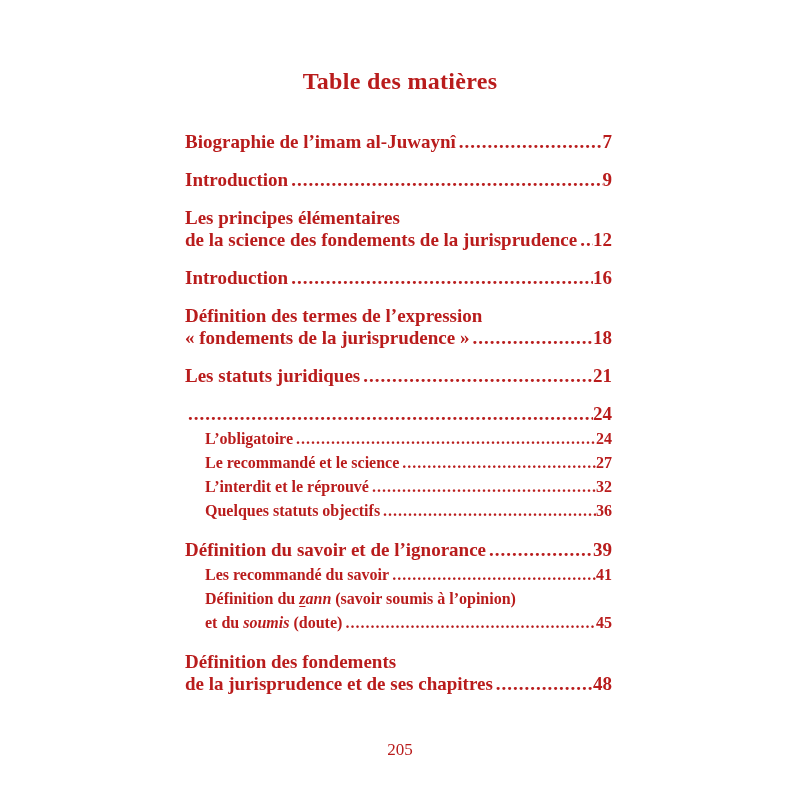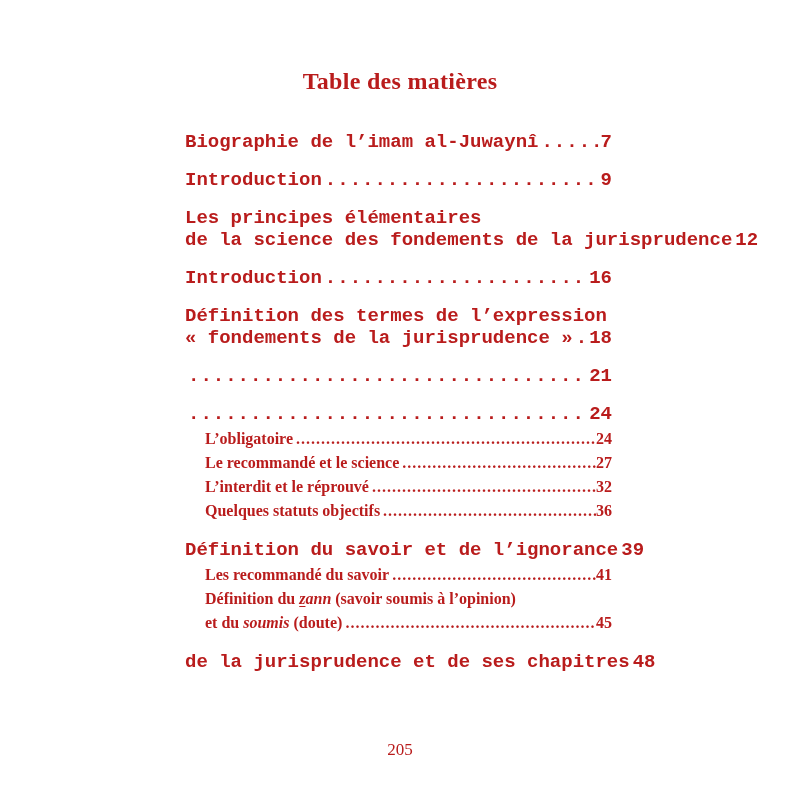--- a/index.html
+++ b/index.html
@@ -29,21 +29,20 @@
   .toc {
     width: 427px;
     margin-top: 35px;
     margin-left: 185px;
   }
   .e { margin-top: 0; }
   .e.l1 {
     font-size: 19px;
     line-height: 22px;
     margin-top: 16px;
-    font-family: Liberation Mono, monospace;
   }
   .e.l1.first { margin-top: 0; }
   .e.l2 {
     font-size: 16px;
     line-height: 24px;
     padding-left: 20px;
   }
   .e.l2.first-sub { margin-top: 2px; }
   .row {
     display: flex;
@@ -120,20 +119,21 @@
       <div>Définition des termes de l’expression</div>
       <div class="row">
         <span class="label">« fondements de la jurisprudence »</span>
         <span class="dots"></span>
         <span class="pg">18</span>
       </div>
     </div>
 
     <div class="e l1">
       <div class="row">
+        <span class="label">Les statuts juridiques</span>
         <span class="dots"></span>
         <span class="pg">21</span>
       </div>
     </div>
 
     <div class="e l1">
       <div class="row">
         <span class="dots"></span>
         <span class="pg">24</span>
       </div>
@@ -190,20 +190,21 @@
     <div class="e l2">
       <div><span>Définition du </span><span class="it u">z</span><span class="it">ann</span><span> (savoir soumis à l’opinion)</span></div>
       <div class="row">
         <span class="label"><span>et du </span><span class="it">soumis</span><span> (doute)</span></span>
         <span class="dots"></span>
         <span class="pg">45</span>
       </div>
     </div>
 
     <div class="e l1">
+      <div>Définition des fondements</div>
       <div class="row">
         <span class="label">de la jurisprudence et de ses chapitres</span>
         <span class="dots"></span>
         <span class="pg">48</span>
       </div>
     </div>
 
   </div>
 
   <div class="footer">205</div>

